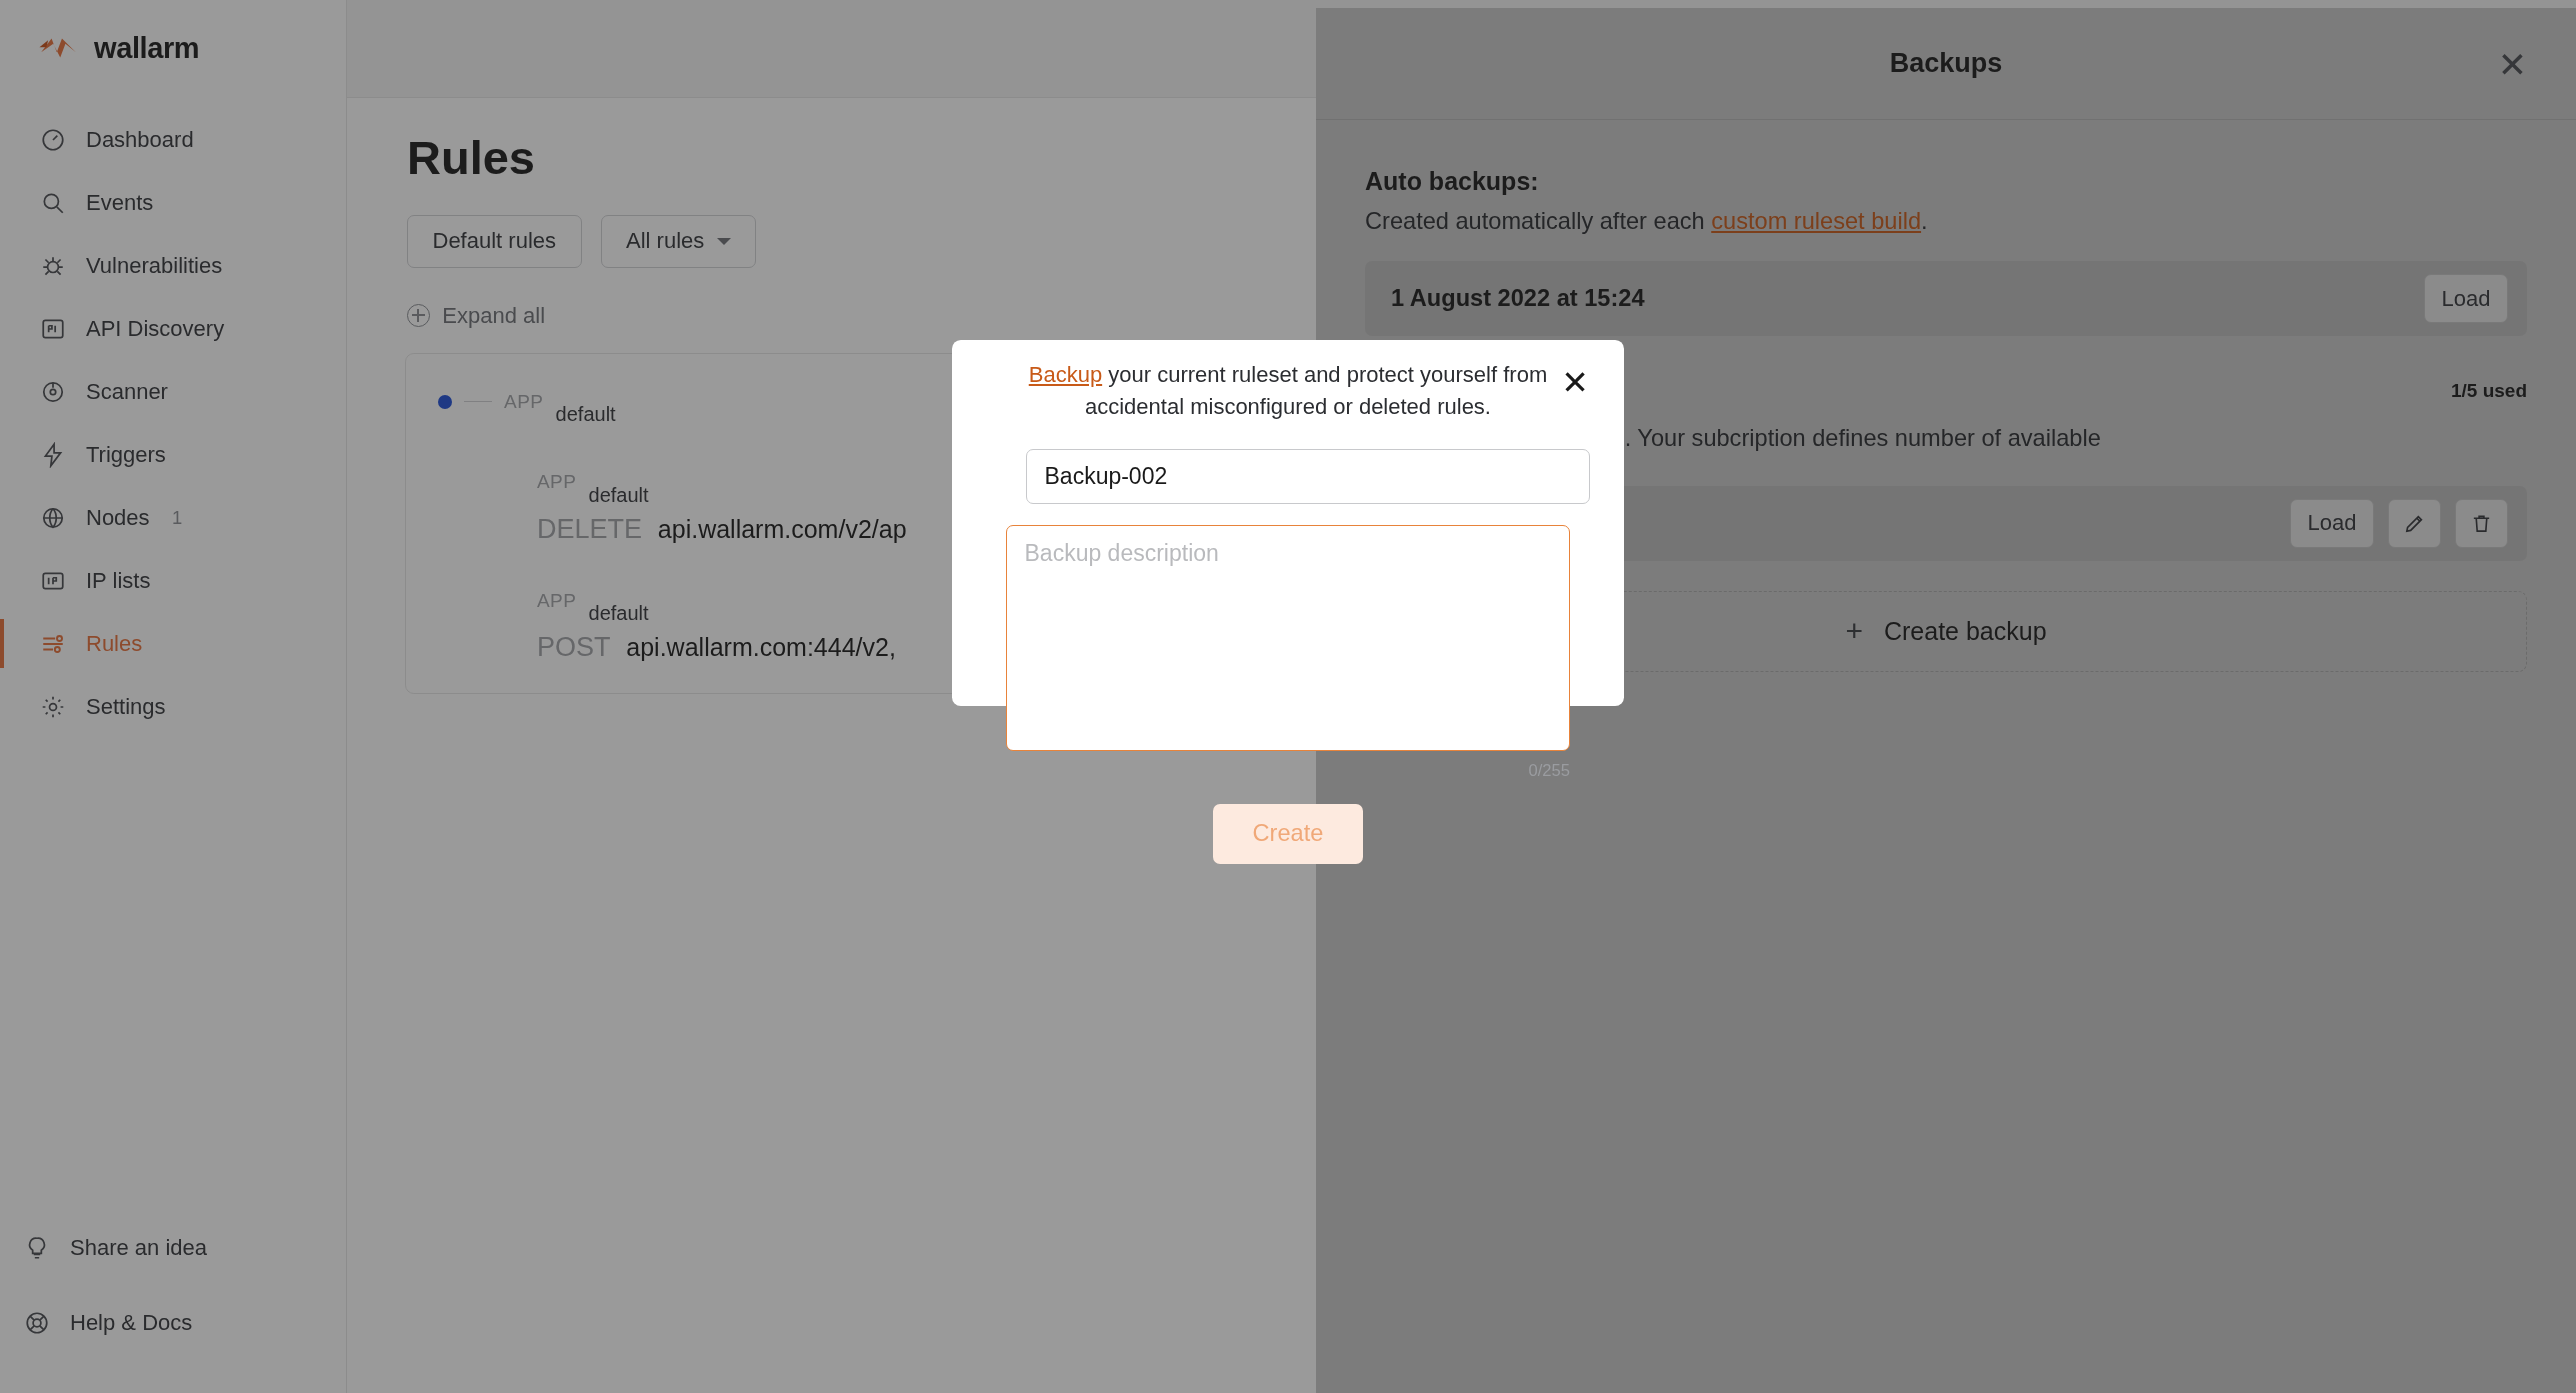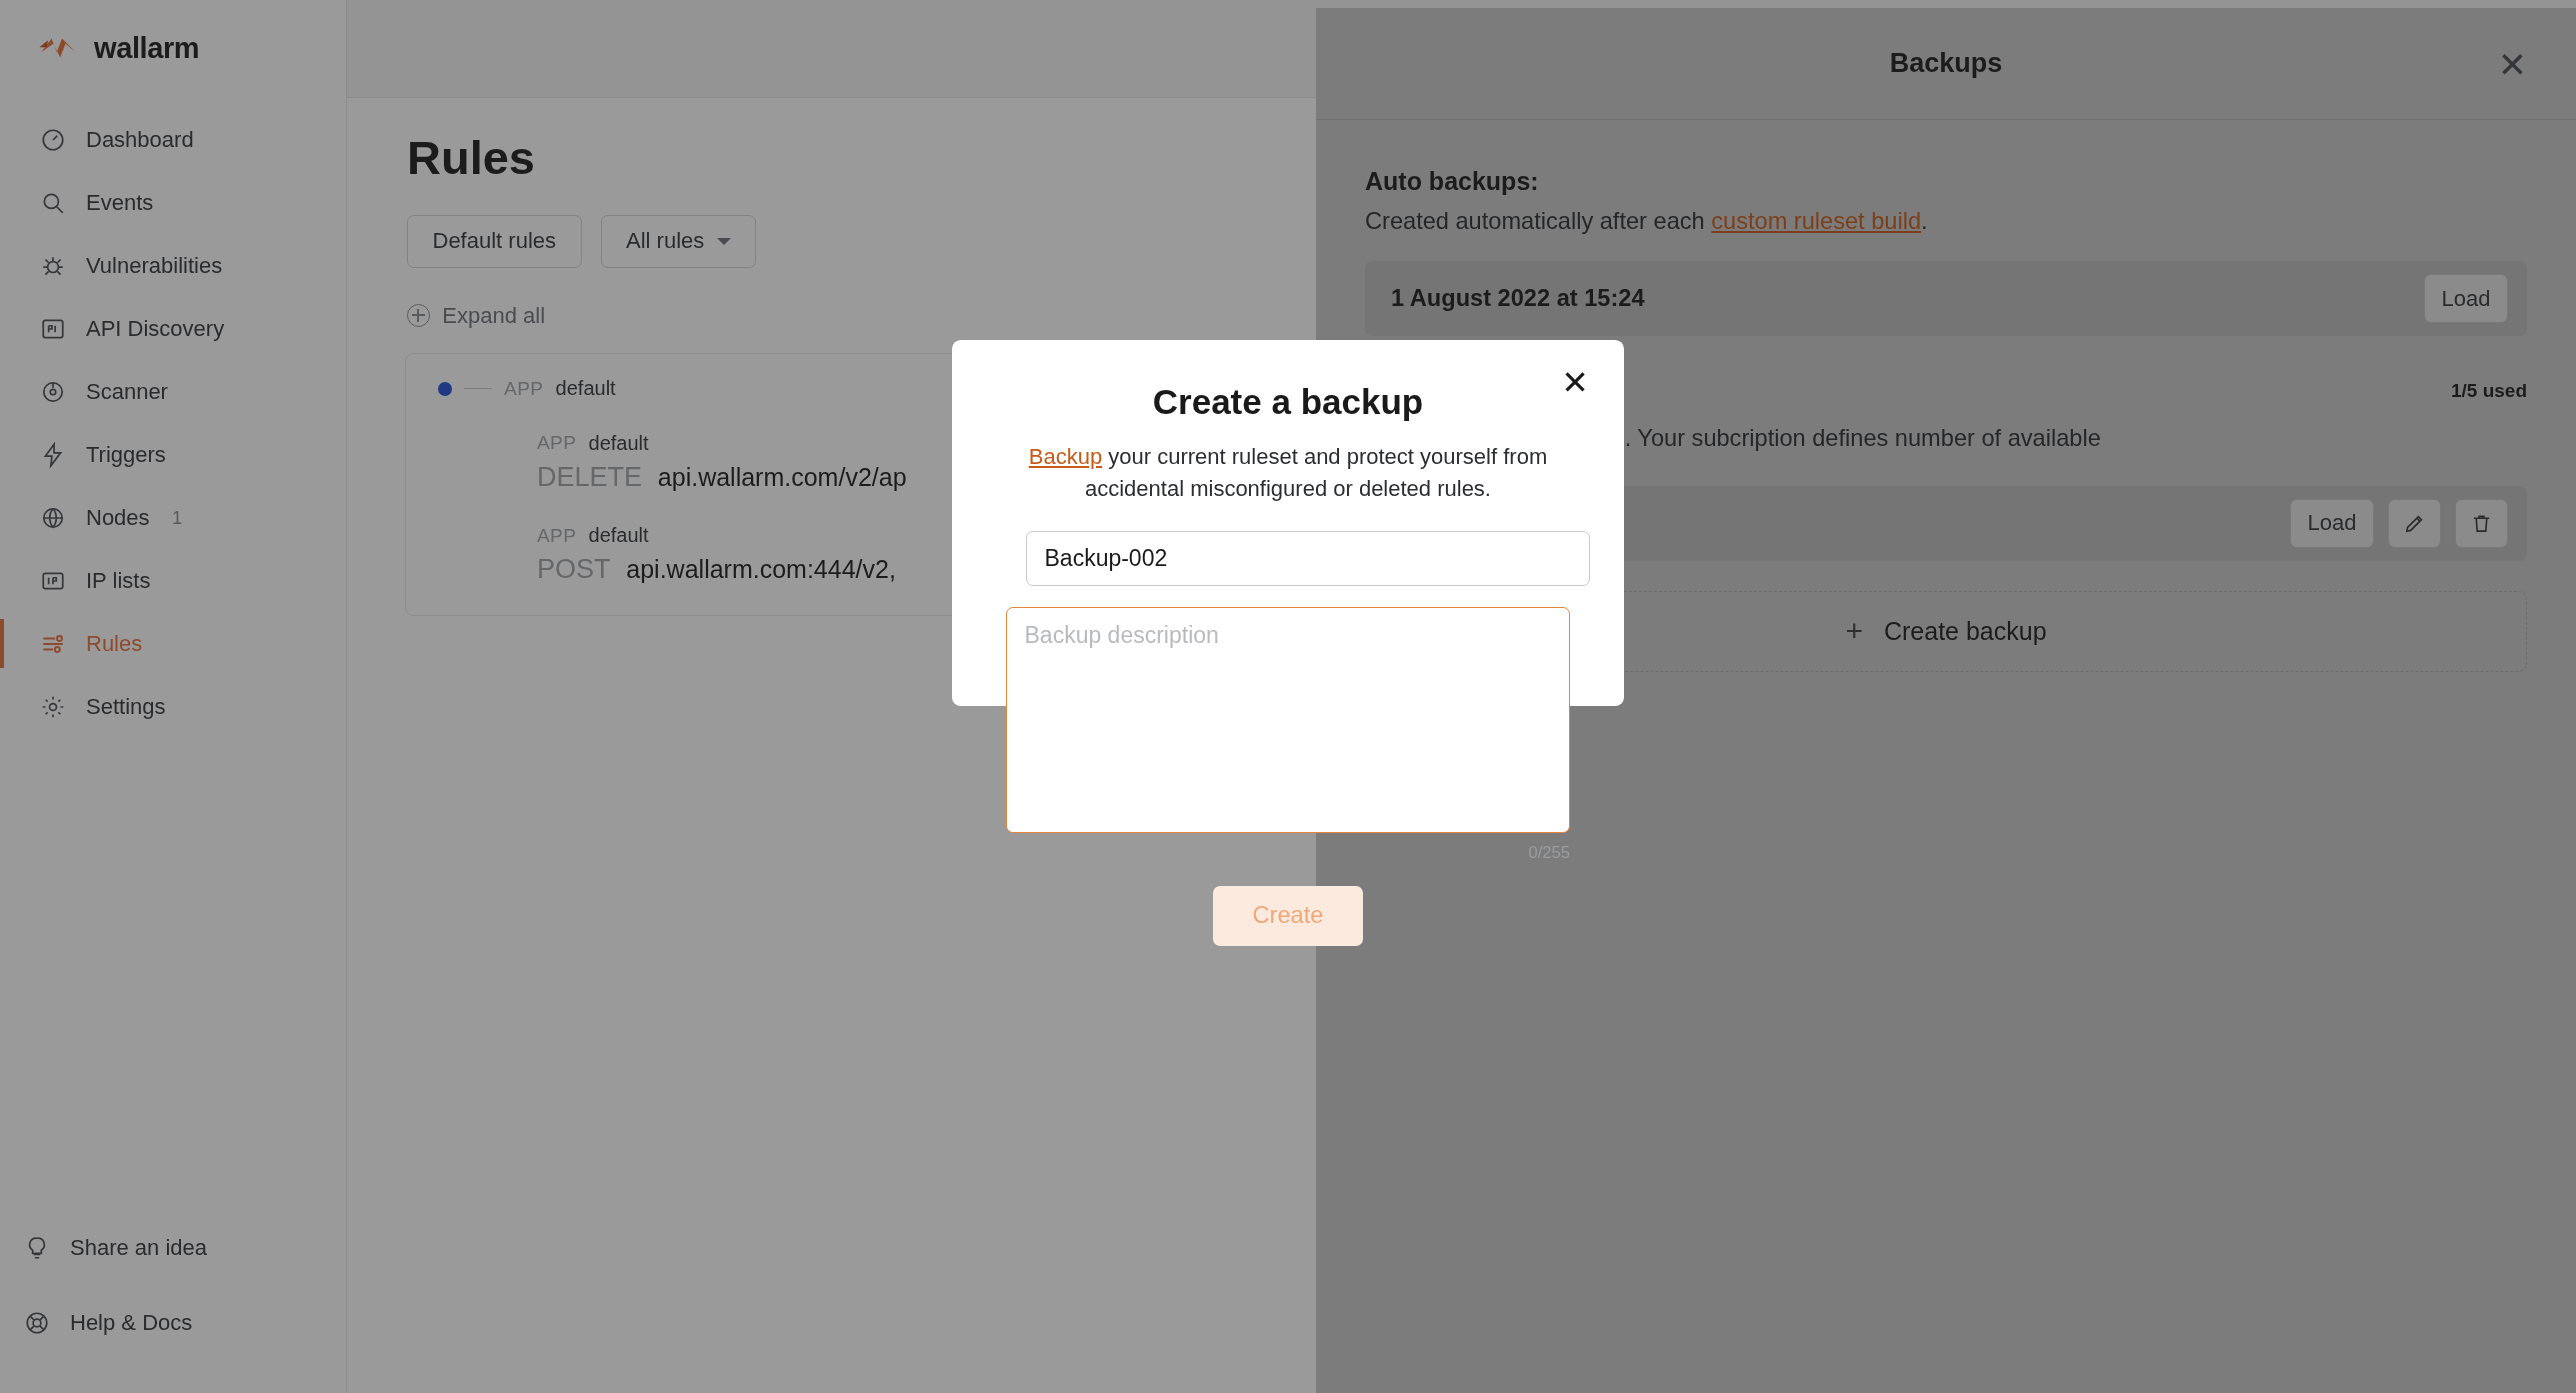--- a/index.html
+++ b/index.html
@@ -130,21 +130,21 @@
     font-size: 20px;
   }
   .dot {
     width: 14px; height: 14px; border-radius: 50%;
     background: #1f4fd8; flex: 0 0 auto;
   }
   .dash { width: 28px; height: 1.8px; background: #cfd0d3; }
   .tag-app {
     color: #a0a2a7; font-size: 19px; letter-spacing: 0.4px;
   }
-  .tag-val { color: #33353a; font-size: 20px; }
+  .tag-val { color: #33353a; font-size: 20px; margin-top: 26px; }
   .rule-row { padding: 31.5px 0 0 131px; }
   .rule-meta { display: flex; align-items: center; gap: 12.3px; margin-bottom: 7px; }
   .rule-line { display: flex; align-items: baseline; gap: 15.8px; }
   .verb { font-size: 27px; color: #a0a2a7; }
   .url { font-size: 25px; color: #1a1a1a; }
 
   
   .panel {
     position: absolute; right: 0; top: 8px;
     width: 1260px; height: 1393px;
@@ -526,21 +526,20 @@
         <span class="plus">+</span>
         <span class="lbl">Create backup</span>
       </div>
     </div>
   </aside>
 
   <div class="scrim"></div>
 
   <div class="modal">
     <span class="modal-close">✕</span>
-    <div class="modal-title">Create a backup</div>
     <div class="modal-desc">
       <a class="link">Backup</a><span> your current ruleset and protect yourself from accidental misconfigured or deleted rules.</span>
     </div>
     <input class="modal-input" type="text" value="Backup-002" style="">
     <textarea class="modal-textarea" placeholder="Backup description" style=""></textarea>
     <div class="char-count">0/255</div>
     <div class="modal-actions">
       <button class="btn-create">Create</button>
     </div>
   </div>

